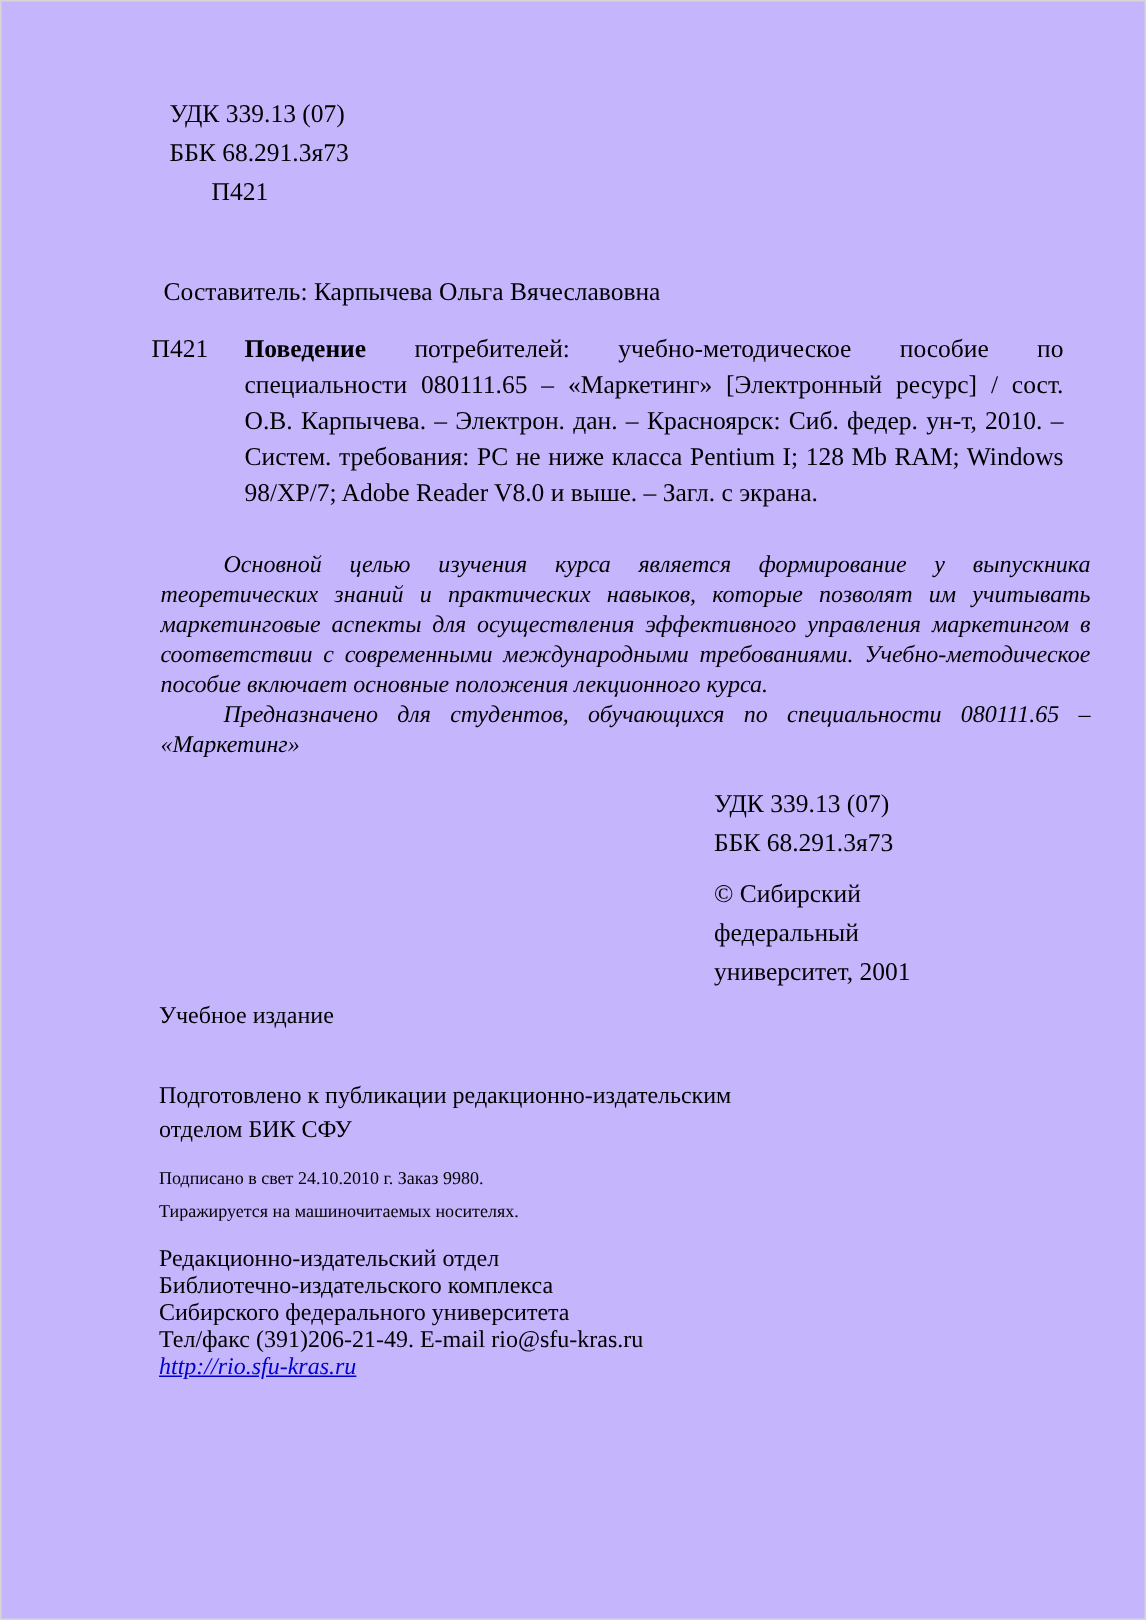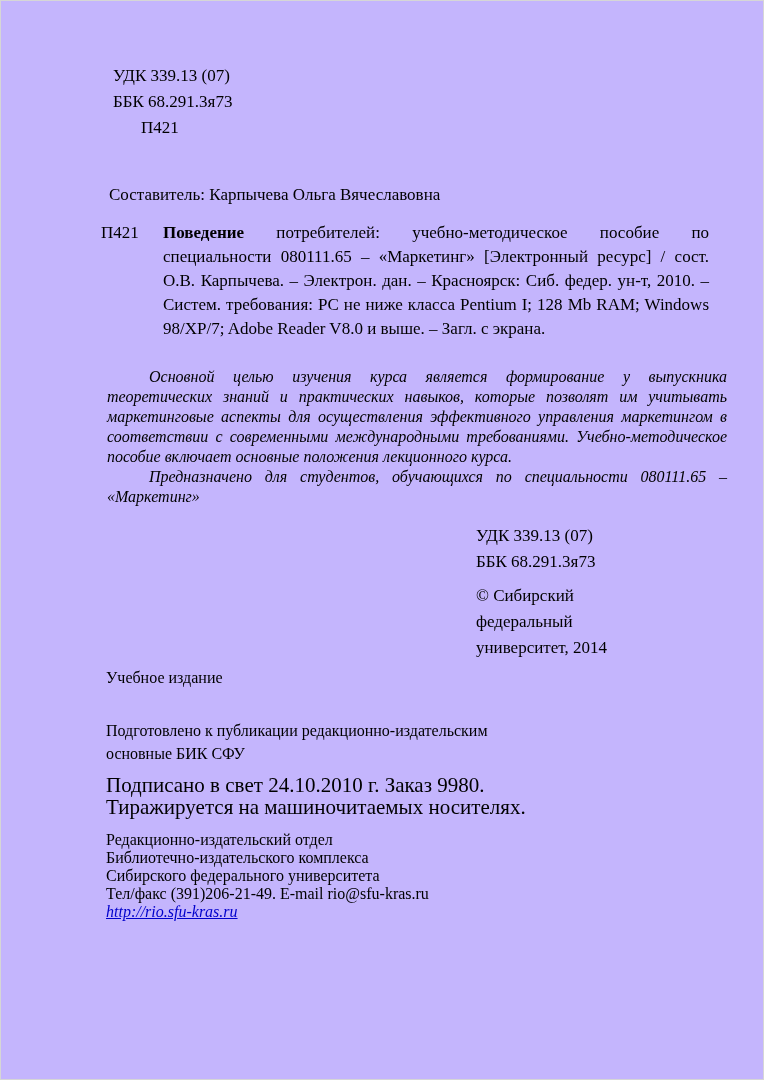--- a/index.html
+++ b/index.html
@@ -90,21 +90,21 @@
     font-size: 16px;
     line-height: 22px;
   }
   .prepared {
     margin-top: 30px;
     font-size: 16px;
     line-height: 23px;
   }
   .release {
     margin-top: 9px;
-    font-size: 21px;
+    font-size: 12px;
     line-height: 22px;
   }
   .publisher {
     margin-top: 13px;
     font-size: 16px;
     line-height: 18px;
   }
   .site-link {
     color: #0000cc;
     text-decoration: underline;
@@ -134,29 +134,29 @@
     <p>Основной целью изучения курса является формирование у выпускника теоретических знаний и практических навыков, которые позволят им учитывать маркетинговые аспекты для осуществления эффективного управления маркетингом в соответствии с современными международными требованиями. Учебно-методическое пособие включает основные положения лекционного курса.</p>
     <p>Предназначено для студентов, обучающихся по специальности 080111.65 – «Маркетинг»</p>
   </div>
 
   <div class="imprint">
     <div>УДК 339.13 (07)</div>
     <div>ББК 68.291.3я73</div>
     <div class="copyright">
       <div>© Сибирский</div>
       <div>федеральный</div>
-      <div>университет, 2014</div>
+      <div>университет, 2001</div>
     </div>
   </div>
 
   <div class="centered edition">Учебное издание</div>
 
   <div class="centered prepared">
     <div>Подготовлено к публикации редакционно-издательским</div>
-    <div>основные БИК СФУ</div>
+    <div>отделом БИК СФУ</div>
   </div>
 
   <div class="centered release">
     <div>Подписано в свет 24.10.2010 г. Заказ 9980.</div>
     <div>Тиражируется на машиночитаемых носителях.</div>
   </div>
 
   <div class="centered publisher">
     <div>Редакционно-издательский отдел</div>
     <div>Библиотечно-издательского комплекса</div>

